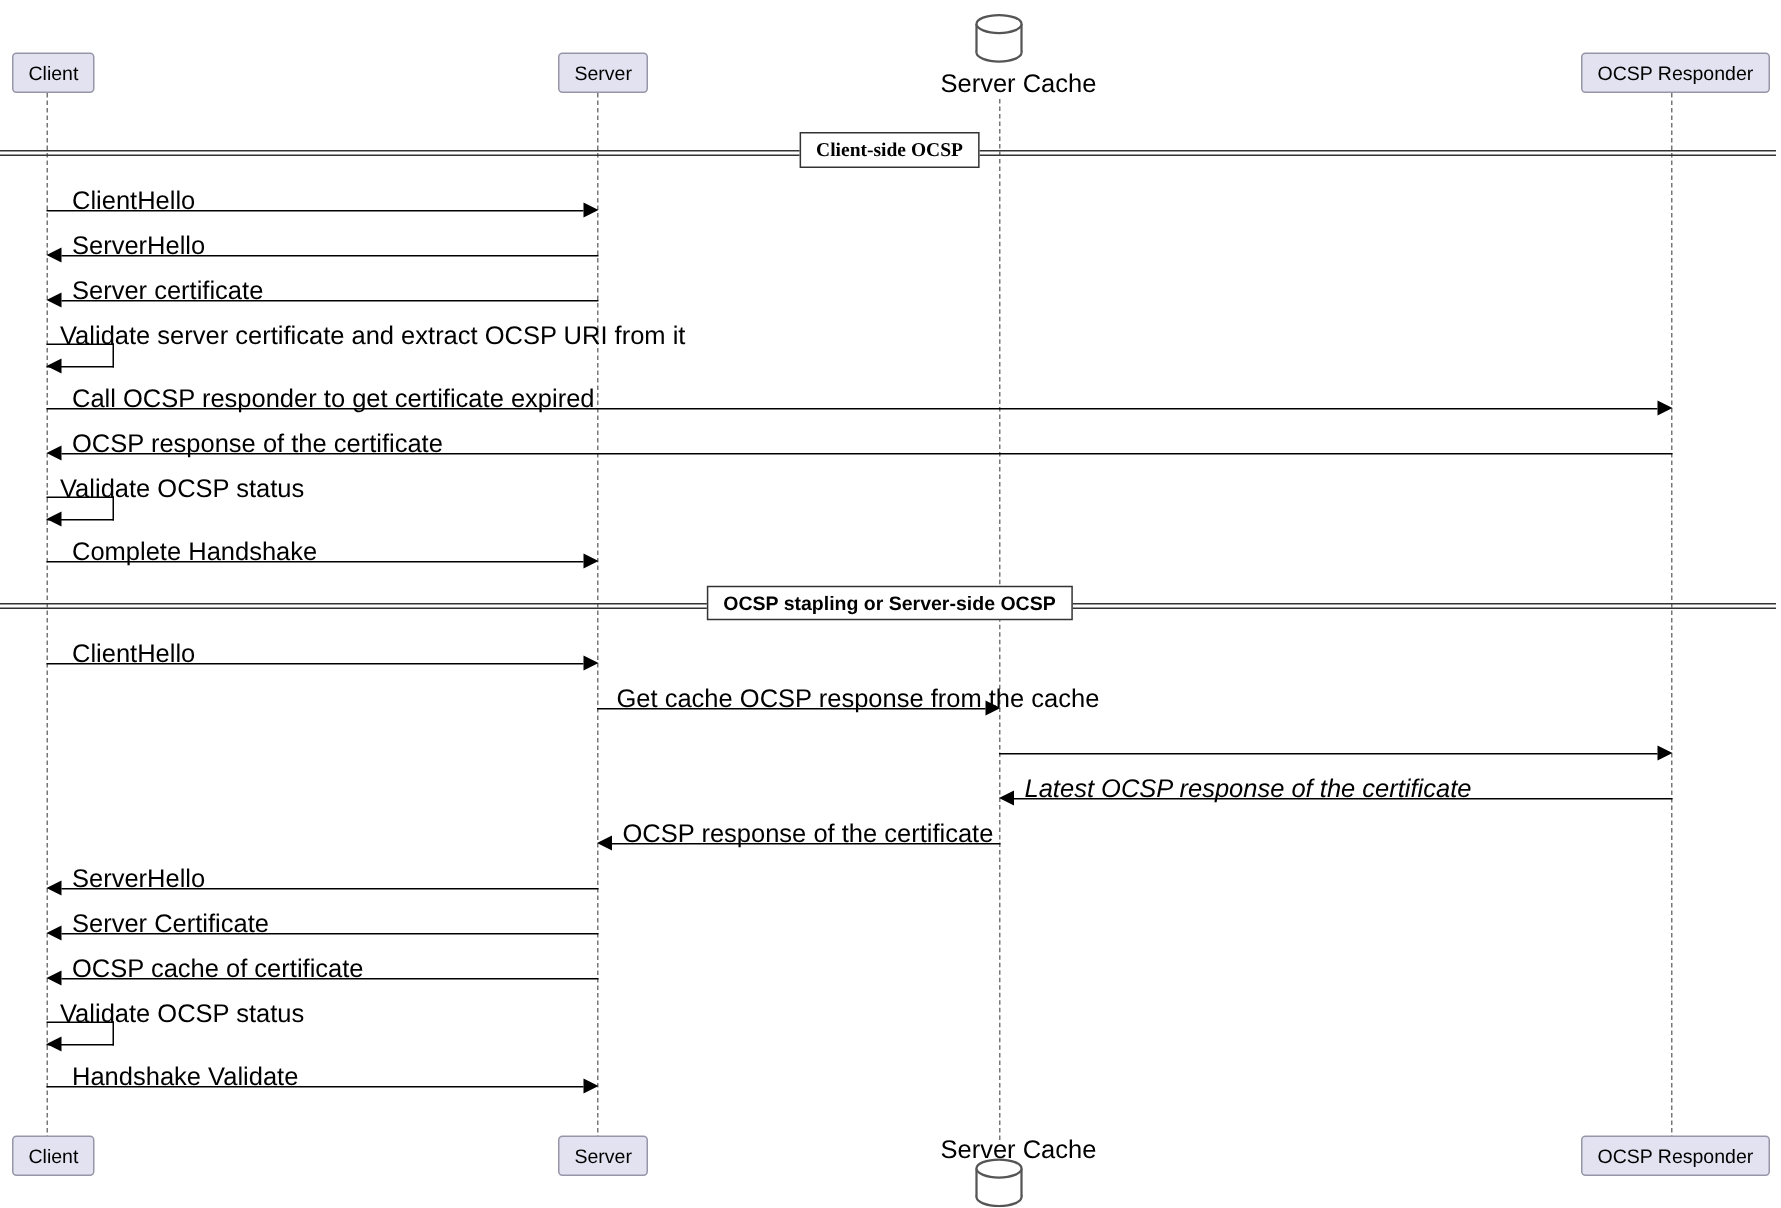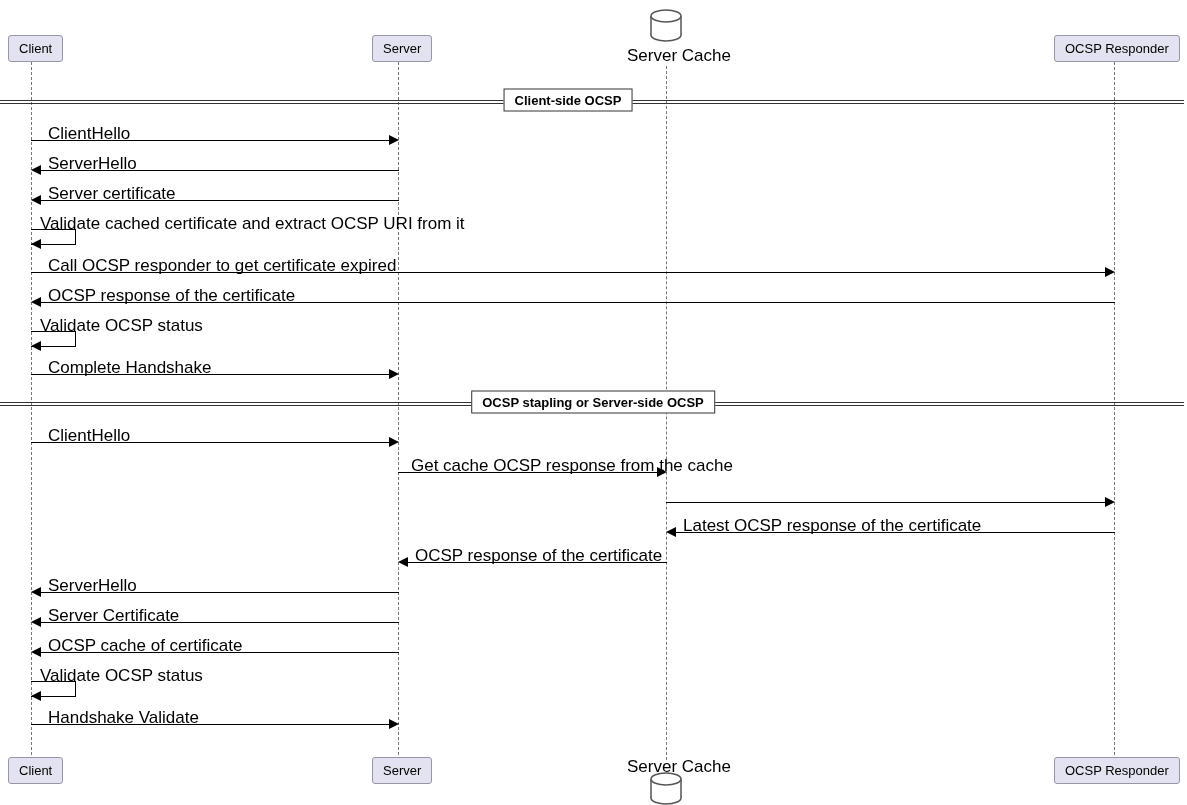--- a/index.html
+++ b/index.html
@@ -96,35 +96,35 @@
   </div>
   <div class="msg-text" style="left:627px; top:46px;">Server Cache</div>
   <div class="participant-box" style="left:1054px; top:35px;"><span>OCSP Responder</span></div>
 
   <div class="lifeline" style="left:31px;  top:62px; height:698px;"></div>
   <div class="lifeline" style="left:398px; top:62px; height:698px;"></div>
   <div class="lifeline" style="left:666px; top:66px; height:694px;"></div>
   <div class="lifeline" style="left:1114px;top:62px; height:698px;"></div>
 
   <div class="divider-line" style="top:100px;"></div>
-  <div class="divider-label" style="left:568px; top:100px;">Client-side OCSP</div>
+  <div class="divider-label" style="left:593px; top:100px;font-family:Liberation Serif, serif;">Client-side OCSP</div>
 
   <div class="msg-text" style="left:48px; top:124px;">ClientHello</div>
   <div class="msg-line" style="left:31px; top:140px; width:358px;"></div>
   <div class="arrow-head right" style="left:389px; top:135px;"></div>
 
   <div class="msg-text" style="left:48px; top:154px;">ServerHello</div>
   <div class="msg-line" style="left:41px; top:170px; width:358px;"></div>
   <div class="arrow-head left" style="left:31px; top:165px;"></div>
 
   <div class="msg-text" style="left:48px; top:184px;">Server certificate</div>
   <div class="msg-line" style="left:41px; top:200px; width:358px;"></div>
   <div class="arrow-head left" style="left:31px; top:195px;"></div>
 
-  <div class="msg-text" style="left:40px; top:214px;">Validate cached certificate and extract OCSP URI from it</div>
+  <div class="msg-text" style="left:40px; top:214px;">Validate server certificate and extract OCSP URI from it</div>
   <div class="self-box" style="left:31px; top:229px;"></div>
   <div class="arrow-head left" style="left:31px; top:239px;"></div>
 
   <div class="msg-text" style="left:48px; top:256px;">Call OCSP responder to get certificate expired</div>
   <div class="msg-line" style="left:31px; top:272px; width:1074px;"></div>
   <div class="arrow-head right" style="left:1105px; top:267px;"></div>
 
   <div class="msg-text" style="left:48px; top:286px;">OCSP response of the certificate</div>
   <div class="msg-line" style="left:41px; top:302px; width:1074px;"></div>
   <div class="arrow-head left" style="left:31px; top:297px;"></div>
@@ -144,21 +144,21 @@
   <div class="msg-line" style="left:31px; top:442px; width:358px;"></div>
   <div class="arrow-head right" style="left:389px; top:437px;"></div>
 
   <div class="msg-text" style="left:411px; top:456px;">Get cache OCSP response from the cache</div>
   <div class="msg-line" style="left:398px; top:472px; width:259px;"></div>
   <div class="arrow-head right" style="left:657px; top:467px;"></div>
 
   <div class="msg-line" style="left:666px; top:502px; width:439px;"></div>
   <div class="arrow-head right" style="left:1105px; top:497px;"></div>
 
-  <div class="msg-text" style="left:683px; top:516px;">Latest OCSP response of the certificate</div>
+  <div class="msg-text" style="left:683px; top:516px;font-style:italic;">Latest OCSP response of the certificate</div>
   <div class="msg-line" style="left:676px; top:532px; width:439px;"></div>
   <div class="arrow-head left" style="left:666px; top:527px;"></div>
 
   <div class="msg-text" style="left:415px; top:546px;">OCSP response of the certificate</div>
   <div class="msg-line" style="left:408px; top:562px; width:259px;"></div>
   <div class="arrow-head left" style="left:398px; top:557px;"></div>
 
   <div class="msg-text" style="left:48px; top:576px;">ServerHello</div>
   <div class="msg-line" style="left:41px; top:592px; width:358px;"></div>
   <div class="arrow-head left" style="left:31px; top:587px;"></div>

